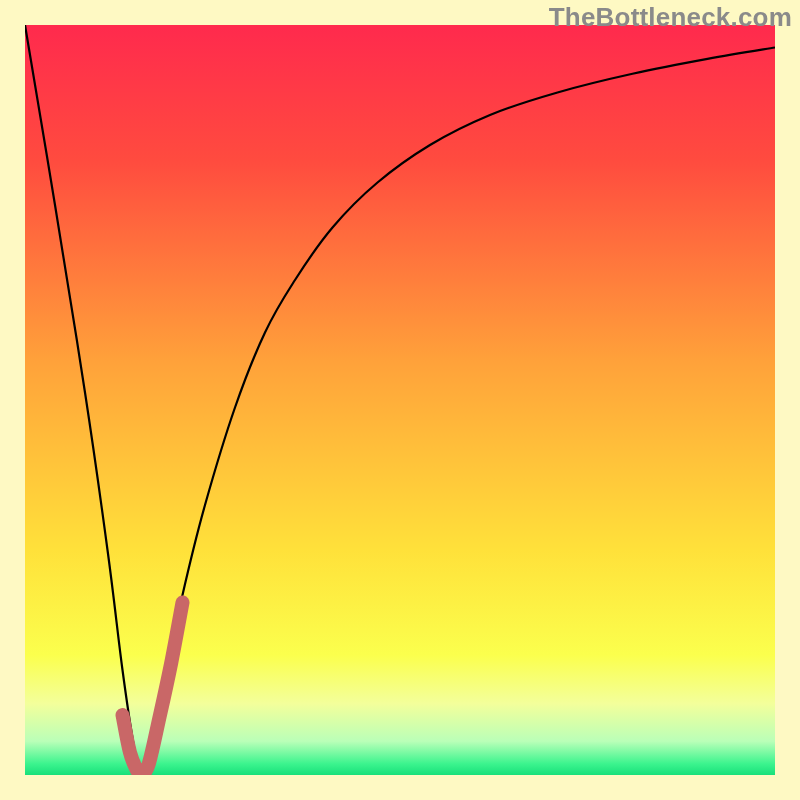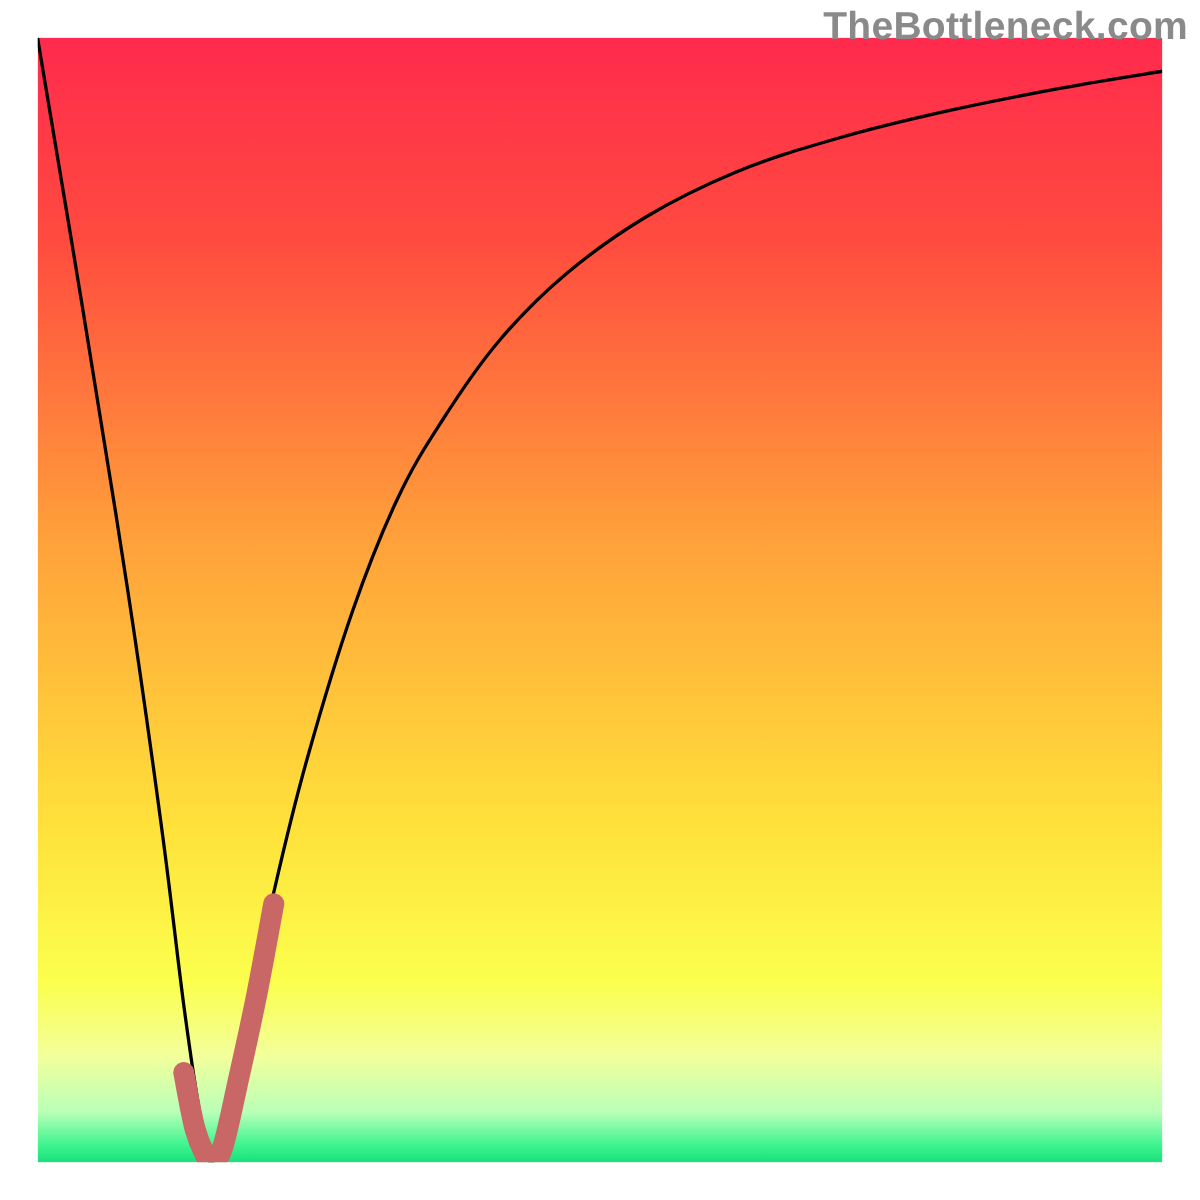--- a/index.html
+++ b/index.html
@@ -9,21 +9,21 @@
     height: 800px;
     background: #000;
     overflow: hidden;
   }
   .frame {
     position: absolute;
     left: 0;
     top: 0;
     width: 800px;
     height: 800px;
-    background: #ffffff;
+    background: #fef9c3;
     text-align: right;
   }
   .plot {
     position: absolute;
     left: 25px;
     top: 25px;
     width: 750px;
     height: 750px;
     overflow: hidden;
   }

